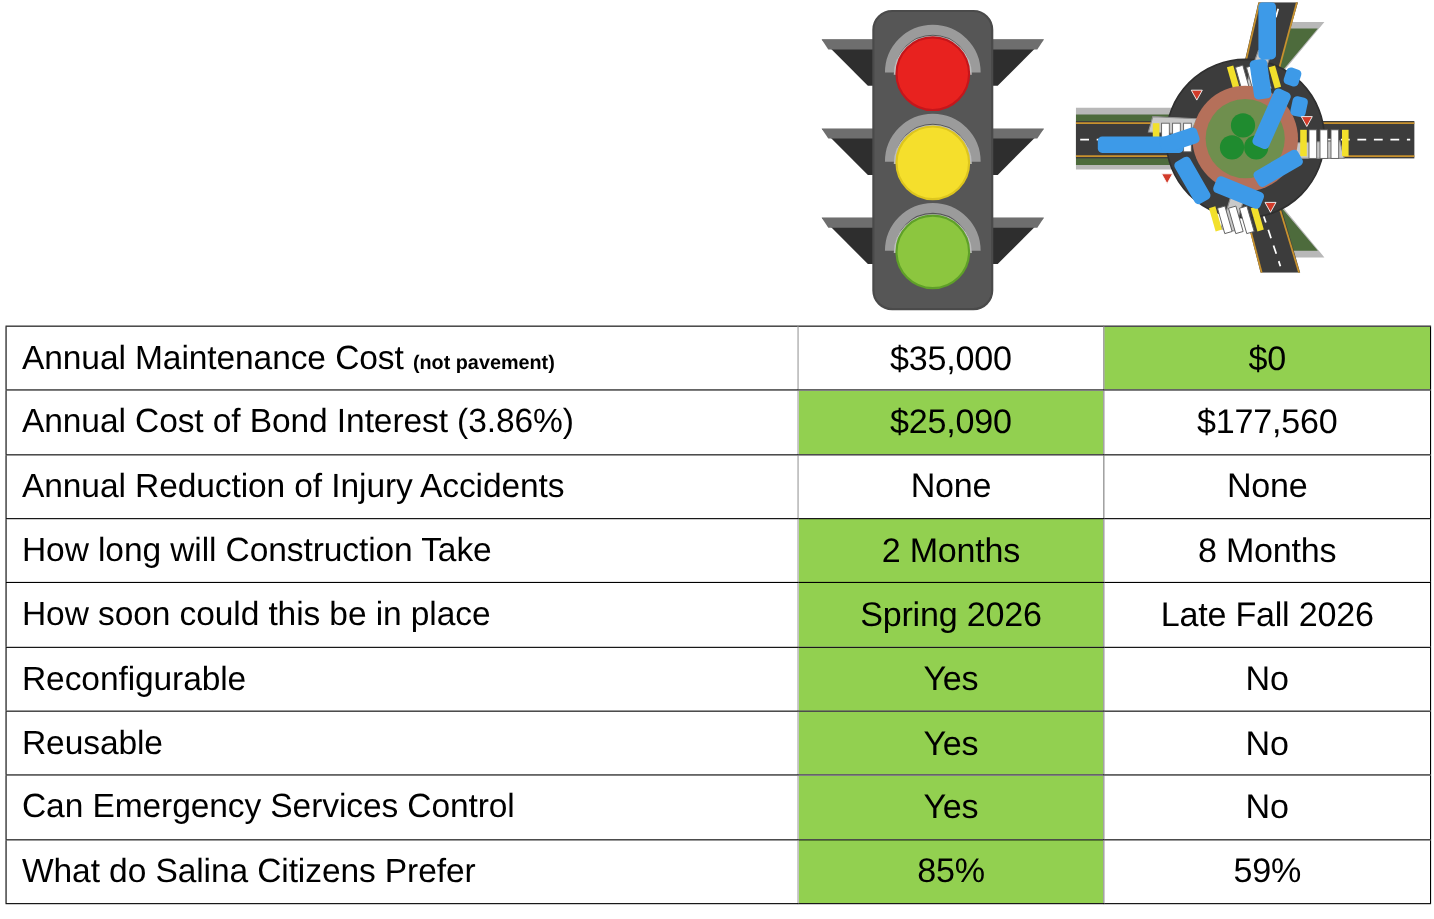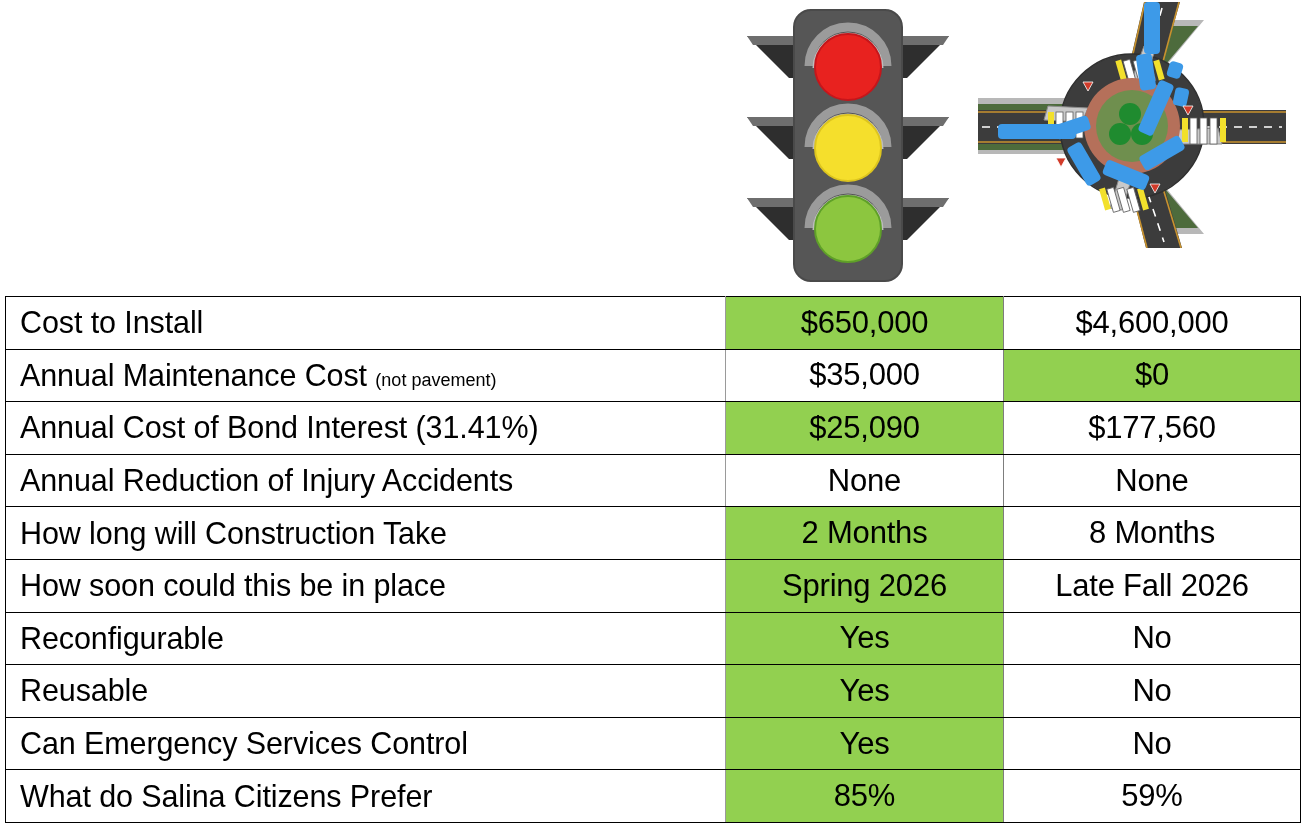--- a/index.html
+++ b/index.html
@@ -79,20 +79,21 @@
     width: 705px;
     padding-left: 14px;
     font-size: 30.5px;
     letter-spacing: -0.1px;
     text-align: left;
     border-right: 1.6px solid #9a9a9a;
   }
   td.label-cell .sub {
     font-size: 18px;
     letter-spacing: 0px;
+    font-weight: bold;
   }
 
   td.val-cell {
     width: 277px;
     font-size: 31px;
     text-align: center;
     letter-spacing: -0.2px;
   }
   td.val-a {
     border-right: 1.6px solid #7d7d7d;
@@ -275,34 +276,29 @@
             <polygon points="172,182 182,182 177,191"></polygon>
           </g>
         </g>
       </svg>
     </div>
   </div>
 
   <table class="cmp-table">
     <tbody>
 
-      <tr>
-        <td class="label-cell"><span>Cost to Install</span></td>
-        <td class="val-cell val-a hl">$650,000</td>
-        <td class="val-cell val-b">$4,600,000</td>
-      </tr>
 
       <tr>
         <td class="label-cell"><span>Annual Maintenance Cost</span> <span class="sub">(not pavement)</span></td>
         <td class="val-cell val-a">$35,000</td>
         <td class="val-cell val-b hl">$0</td>
       </tr>
 
       <tr>
-        <td class="label-cell"><span>Annual Cost of Bond Interest (31.41%)</span></td>
+        <td class="label-cell"><span>Annual Cost of Bond Interest (3.86%)</span></td>
         <td class="val-cell val-a hl">$25,090</td>
         <td class="val-cell val-b">$177,560</td>
       </tr>
 
       <tr>
         <td class="label-cell"><span>Annual Reduction of Injury Accidents</span></td>
         <td class="val-cell val-a">None</td>
         <td class="val-cell val-b">None</td>
       </tr>
 

